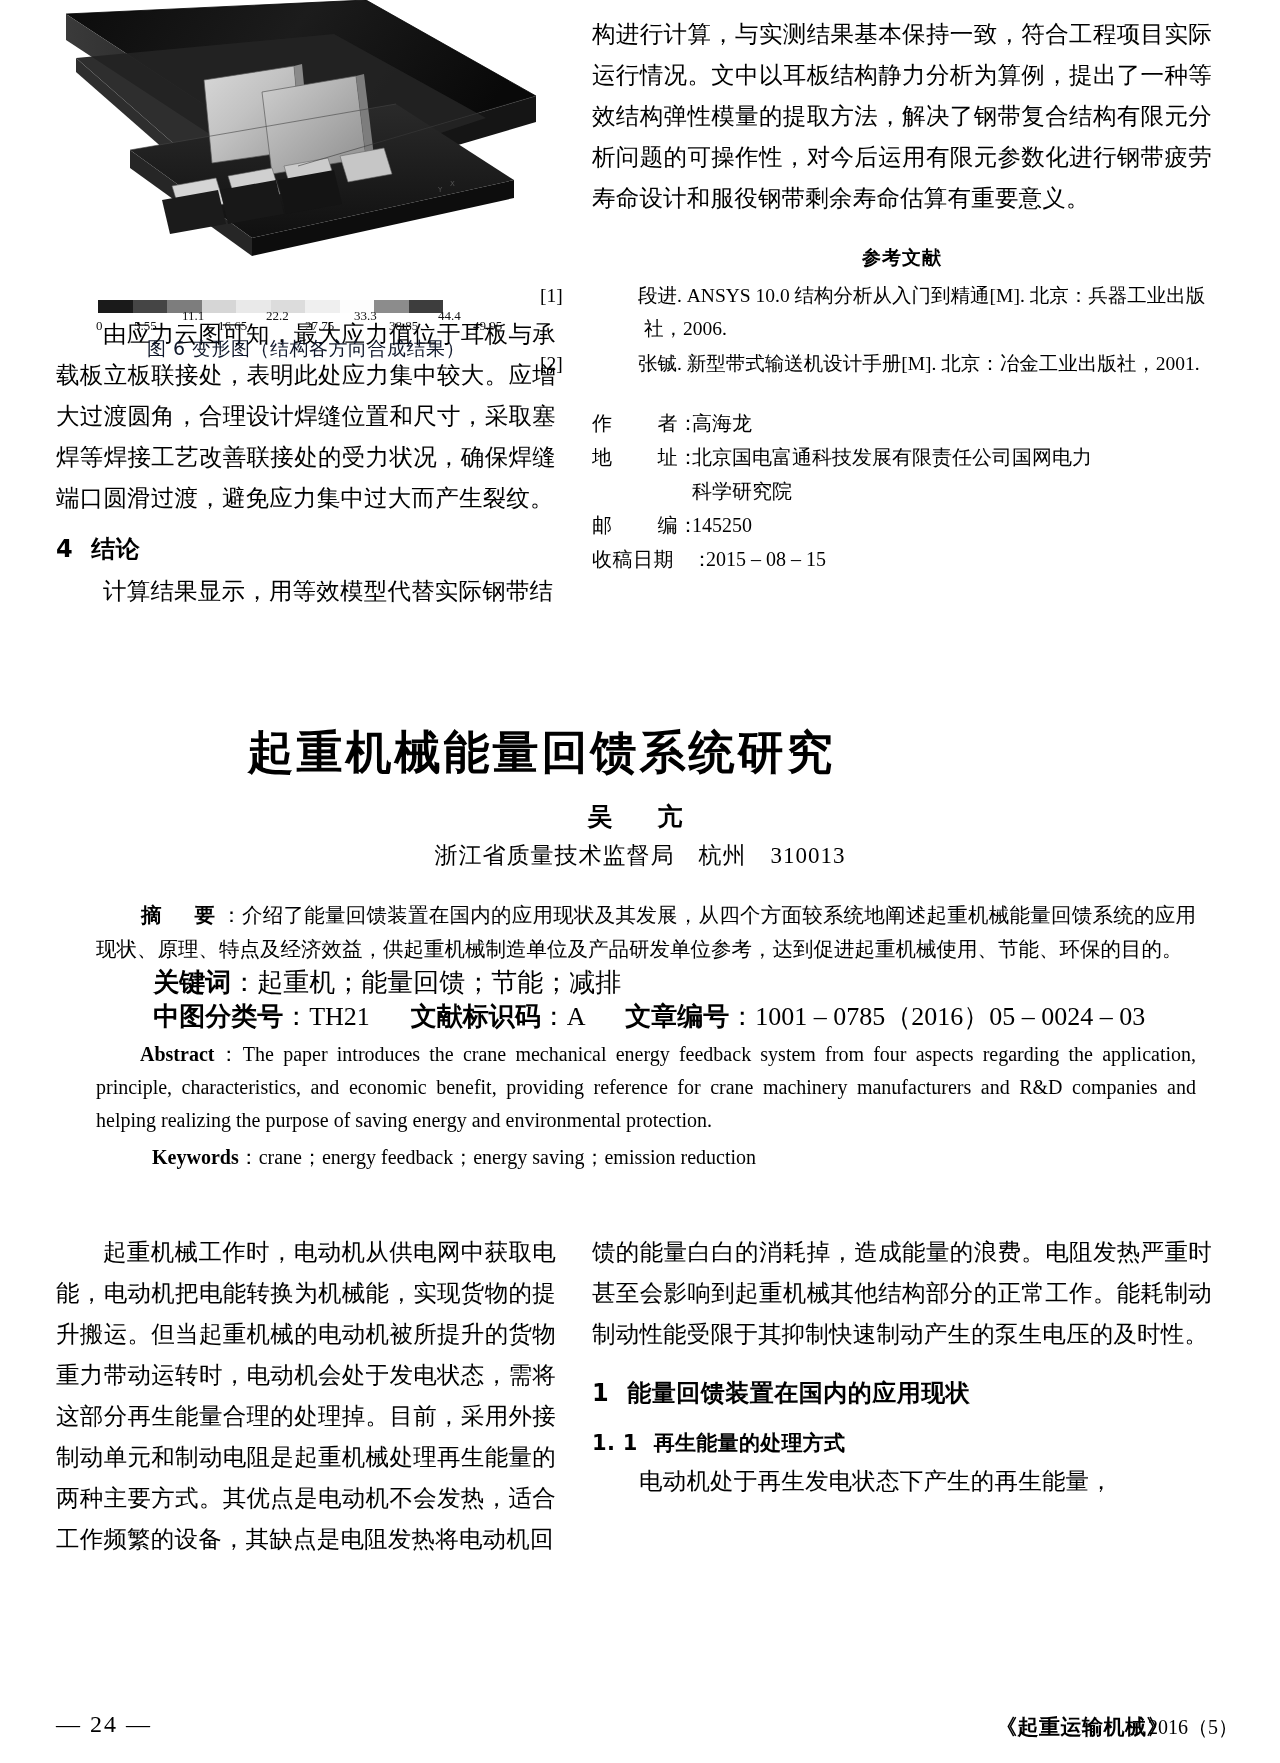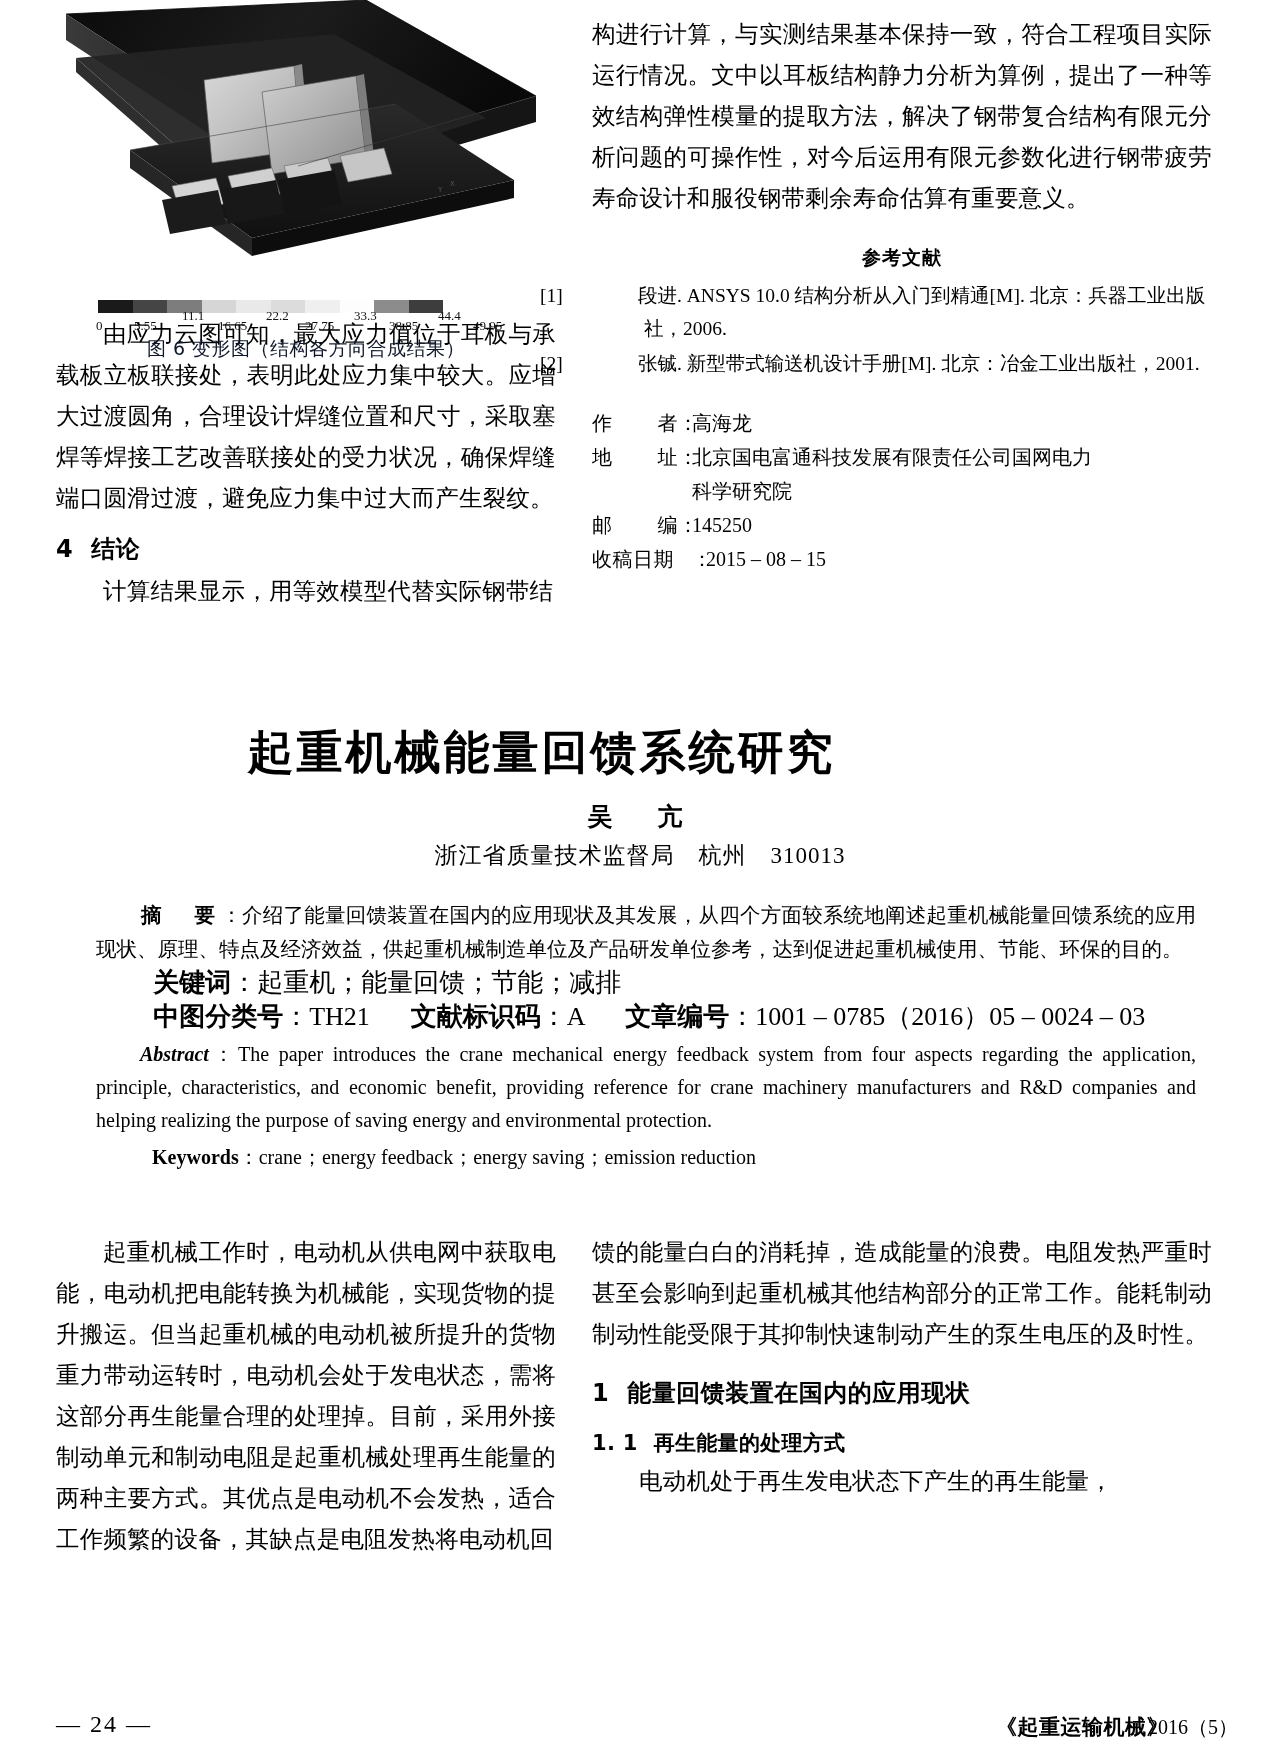--- a/index.html
+++ b/index.html
@@ -219,21 +219,21 @@
   }
   .abs-line .lead { font-weight: bold; }
   .abs-en {
     font-size: 20px;
     line-height: 33px;
     text-align: justify;
     margin: 4px 0 0 0;
     text-indent: 2.2em;
     font-family: "Liberation Serif", serif;
   }
-  .abs-en .lead { font-weight: bold; font-style: italic; }
+  .abs-en .lead { font-weight: bold; }
   .abs-kw-en {
     font-size: 20px;
     line-height: 33px;
     margin: 4px 0 0 0;
     text-indent: 2.8em;
     font-family: "Liberation Serif", serif;
   }
   .abs-kw-en .lead { font-weight: bold; }
 
   

